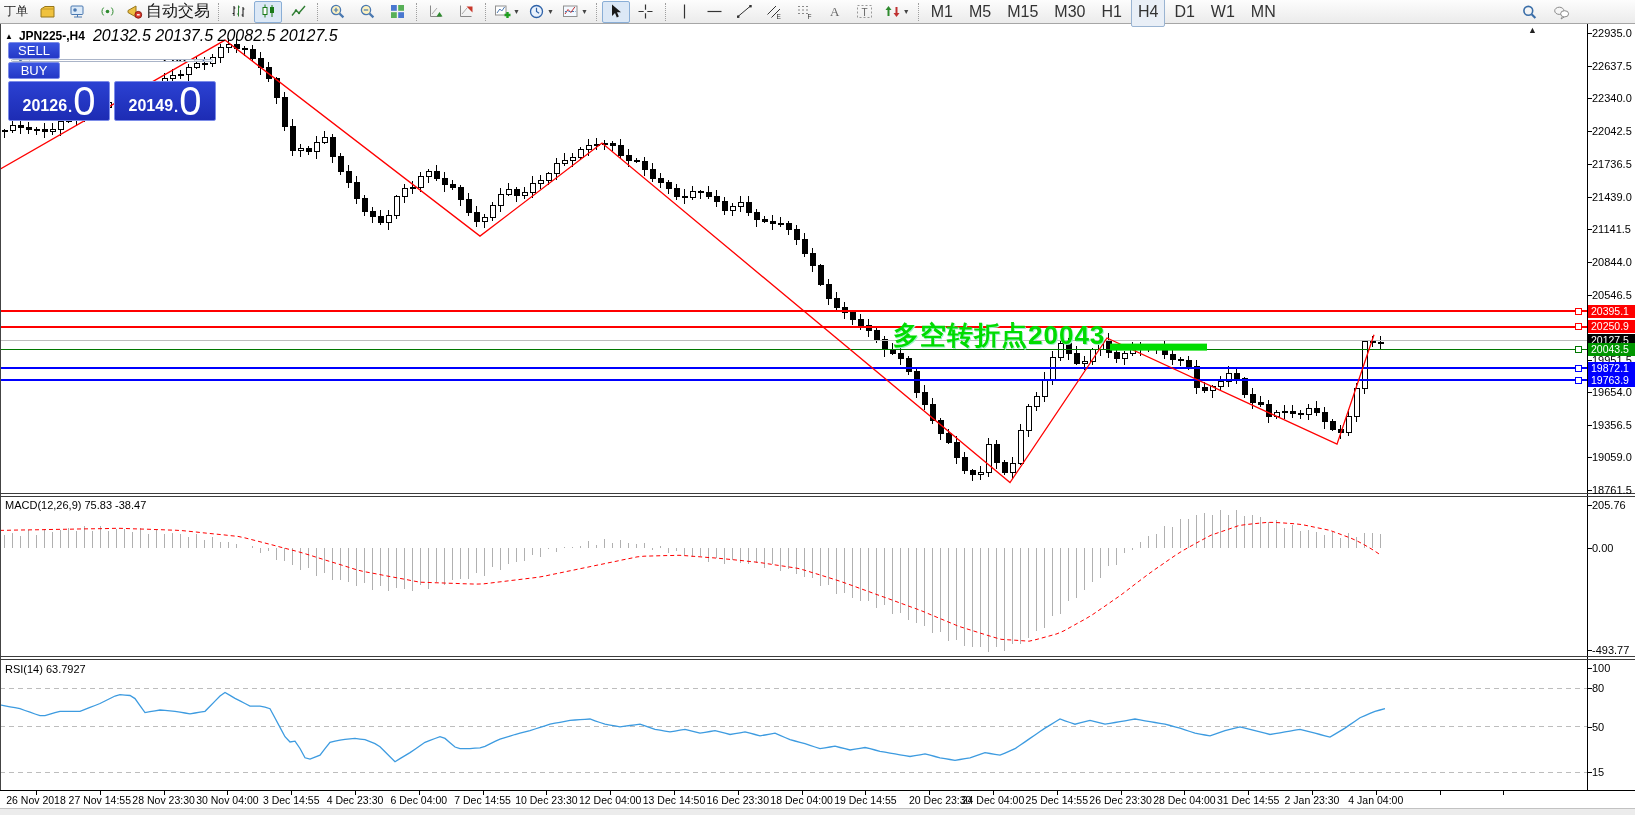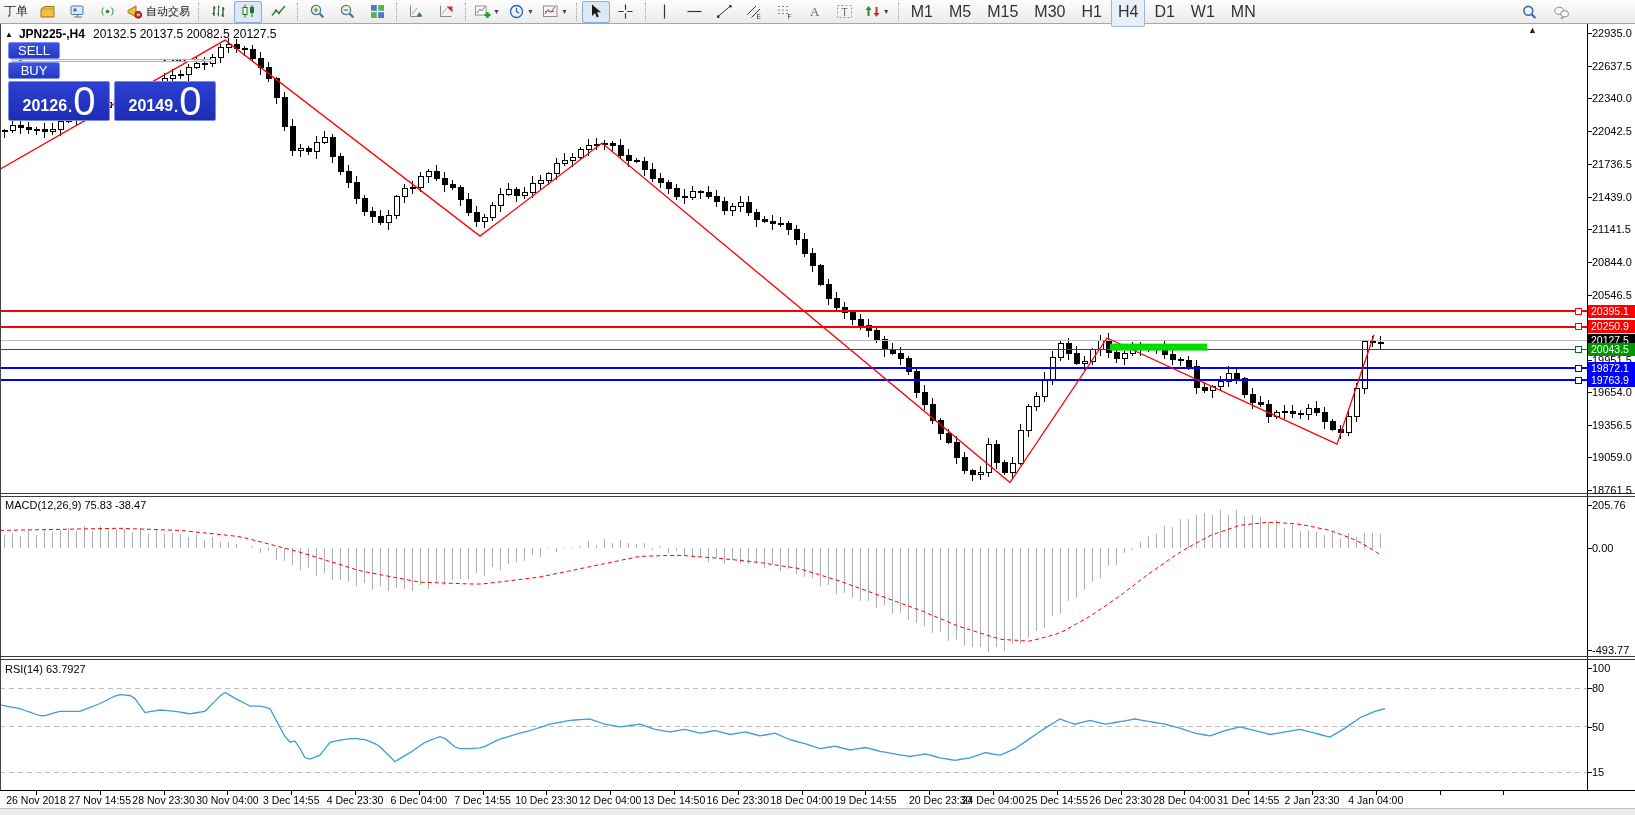--- a/index.html
+++ b/index.html
@@ -6,34 +6,34 @@
   #screen{position:relative;width:1635px;height:815px;overflow:hidden;background:#fff;
           font-family:"Liberation Sans","DejaVu Sans",sans-serif;-webkit-font-smoothing:antialiased;}
   
   #toolbar{position:absolute;left:0;top:0;width:1635px;height:23px;
            background:linear-gradient(#fdfdfd,#ebebeb);border-bottom:1px solid #a6a6a6;
            display:flex;align-items:center;z-index:30;}
   .tb-btn{height:20px;min-width:22px;display:flex;align-items:center;justify-content:center;
           margin:0 1px;padding:0 2px;border:1px solid transparent;border-radius:2px;color:#222;
           font-size:12px;white-space:nowrap;}
   .tb-btn.sel{background:#dce8f6;border-color:#8aaed6;}
-  .tb-btn .lbl{margin-left:3px;font-size:11px;color:#111;}
+  .tb-btn .lbl{margin-left:3px;font-size:16px;color:#111;}
   .tb-sep{width:0;height:18px;border-left:1px dotted #9f9f9f;margin:0 4px;}
   .tb-dd{font-size:7px;color:#444;margin-left:2px;}
   .tf-btn{height:20px;padding:4px 6px;display:flex;align-items:center;font-size:16px;color:#333;
           border:1px solid transparent;border-radius:2px;margin:0 1px;}
   .tf-btn.sel{background:#e9eff7;border-color:#9ab4d2;}
   .tb-right{position:absolute;top:1px;height:20px;display:flex;align-items:center;}
   
   #plot{position:absolute;left:0;top:0;z-index:5;}
   #title-row{position:absolute;left:5px;top:27px;display:flex;align-items:center;z-index:20;
              font-size:12px;color:#000;}
   #title-row .tri{font-size:8px;margin-right:6px;color:#000;}
   #title-row .sym{font-weight:bold;font-size:12px;}
-  #title-row .ohlc{margin-left:8px;font-size:12px;}
+  #title-row .ohlc{margin-left:8px;font-size:16px;font-style:italic;}
   
   #trade-panel{position:absolute;left:8px;top:42px;width:208px;z-index:25;}
   .tp-row1{display:flex;height:37px;flex-direction:column;}
   .tp-btn{width:50px;background:linear-gradient(#3a55e0,#2438c6);border:1px solid #7c8ce8;border-radius:2px;
           color:#fff;font-size:13px;display:flex;align-items:center;justify-content:center;}
   .stepper{flex:1;display:flex;margin:0 3px;border:1px solid #aab4c8;border-radius:2px;background:#fff;overflow:hidden;}
   .step-btn{width:17px;background:linear-gradient(#f8fafc,#dde3ec);display:flex;align-items:center;justify-content:center;
             font-size:7px;color:#4a6da8;}
   .step-dn{border-right:1px solid #c5ccd8;}
   .step-up{border-left:1px solid #c5ccd8;}
@@ -946,20 +946,21 @@
           <span class="p-big">0</span>
       </div>
       <div class="price-box buy">
         <span class="p-int">20149</span>
           <span class="p-dot">.</span>
           <span class="p-big">0</span>
       </div>
     </div>
   </div>
 
+  <div id="annotation">多空转折点20043</div>
 
   <div class="pane-label" style="top:499px" id="macd-label">MACD(12,26,9) 75.83 -38.47</div>
   <div class="pane-label" style="top:663px" id="rsi-label">RSI(14) 63.7927</div>
 
   <div id="paxis">
       <div class="ax-lbl" style="top: 27px;">22935.0</div>
       <div class="ax-lbl" style="top: 59.5764px;">22637.5</div>
       <div class="ax-lbl" style="top: 92.1527px;">22340.0</div>
       <div class="ax-lbl" style="top: 124.729px;">22042.5</div>
       <div class="ax-lbl" style="top: 158.236px;">21736.5</div>

